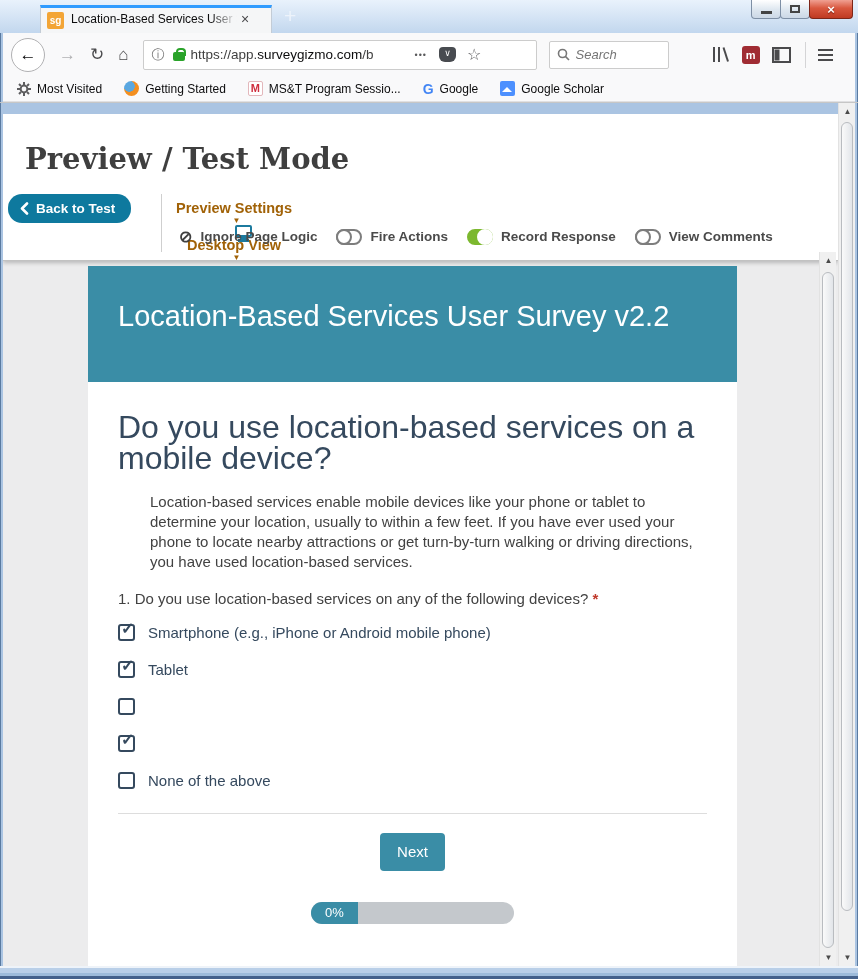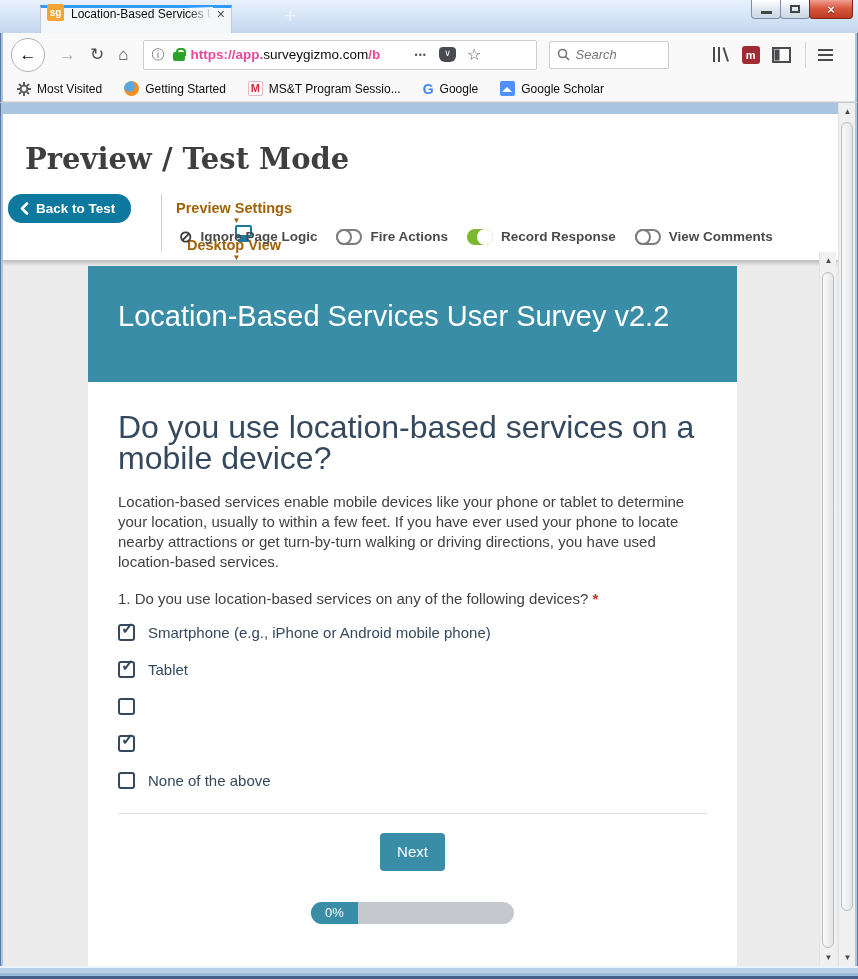--- a/index.html
+++ b/index.html
@@ -4,23 +4,23 @@
 <style>
   * { margin:0; padding:0; box-sizing:border-box; }
   html,body { background:#555; }
   body { font-family:"Liberation Sans", sans-serif; }
   .window{ position:relative; width:858px; height:979px; background:#aac4e2;
            box-shadow: inset 0 0 0 1px #5a7aa0; overflow:hidden; }
 
   
   .titlebar{ position:absolute; left:0; top:0; width:858px; height:33px;
              background:linear-gradient(#e9f2fc, #c2d7ee); }
-  .tab{ position:absolute; left:40px; top:5px; width:192px; height:28px;
+  .tab{ position:absolute; left:40px; top:5px; width:232px; height:28px;
         background:#f5f6f7; border:1px solid #c3ccd6; border-bottom:none;
-        border-top:3px solid #2f9bff; display:flex; align-items:flex-end; padding:12px 6px; }
+        border-top:3px solid #2f9bff; display:flex; align-items:flex-start; padding:4px 6px; }
   .favicon{ width:17px; height:17px; background:#f3a536; color:#fff; font-weight:bold;
             font-size:10px; line-height:17px; text-align:center; border-radius:2px; flex:none;}
   .tab-title{ position:relative; margin-left:7px; font-size:12px; color:#0c0c0d;
               white-space:nowrap; overflow:hidden; width:166px; }
   .tab-title::after{ content:""; position:absolute; right:0; top:0; bottom:0; width:26px;
               background:linear-gradient(to right, rgba(245,246,247,0), #f5f6f7); }
   .tab-close{ font-size:14px; color:#4a4a4c; margin-left:4px; cursor:default; line-height:14px; }
   .newtab{ position:absolute; left:284px; top:4px; font-size:21px; color:#edf3fb; font-weight:400; }
   .win-controls{ position:absolute; right:5px; top:0; display:flex; }
   .win-btn{ height:19px; border:1px solid #7e8fa5; border-top:none; border-radius:0 0 4px 4px;
@@ -44,21 +44,21 @@
   .urlbar{ margin-left:14px; width:394px; height:30px; background:#fff; border:1px solid #ccc;
            border-radius:2px; display:flex; align-items:center; padding:0 8px; flex:none; }
   .urlbar .info{ color:#737373; font-size:13px; }
   .lock{ width:12px; height:9px; border:2px solid #2aa32a; border-radius:2px; position:relative;
          margin:4px 6px 0 8px; background:#2aa32a; flex:none;}
   .lock::before{ content:""; position:absolute; left:1px; top:-6px; width:6px; height:6px;
          border:2px solid #2aa32a; border-bottom:none; border-radius:4px 4px 0 0; }
   .url-text{ position:relative; font-size:13.5px; white-space:nowrap; overflow:hidden; width:222px; }
   .url-text::after{ content:""; position:absolute; right:0; top:0; bottom:0; width:30px;
          background:linear-gradient(to right, rgba(255,255,255,0), #fff); }
-  .url-dim{ color:#ec4899;font-weight:bold; } .url-domain{ color:#0c0c0d; }
+  .url-dim{ color:#404040; } .url-domain{ color:#0c0c0d; }
   .urlbar .dots{ color:#5a5a5c; font-size:9px; letter-spacing:1px; margin-left:2px; flex:none;}
   .pocket{ width:17px; height:15px; background:#484b50; border-radius:4px 4px 6px 6px;
            color:#fff; font-size:9px; line-height:13px; text-align:center; margin-left:12px; flex:none;}
   .star{ font-size:16px; color:#5a5a5c; margin-left:11px; flex:none;}
   .searchbox{ margin-left:12px; width:120px; height:28px; background:#fff; border:1px solid #ccc;
            border-radius:2px; display:flex; align-items:center; padding:0 7px; flex:none;}
   .searchbox input{ border:none; outline:none; width:80px; font-size:13px; font-style:italic;
            color:#777; font-family:"Liberation Sans", sans-serif; background:transparent; margin-left:6px;}
   .toolbar-right{ display:flex; align-items:center; margin-left:42px; }
   .sep{ width:1px; height:26px; background:#d4d4d6; margin:0 10px 0 14px; }
@@ -113,21 +113,21 @@
   .switch.on{ background:#7cb82f; border-color:#7cb82f; }
   .switch.on .knob{ left:auto; right:-2px; border-color:#fff; background:#fff; }
 
   
   .survey-area{ position:absolute; left:0; top:147px; width:100%; height:716px; padding-top:5px; }
   .card{ margin-left:85px; width:649px; height:711px; background:#fff; }
   .survey-head{ height:116px; background:#3a8da6; color:#fff; padding:30px 30px 13px 30px;
                 font-size:29px; line-height:40px; font-weight:400; }
   .card-body{ padding:0 30px; }
   .q-heading{ margin-top:30px; font-size:32px; line-height:31px; color:#35495e; font-weight:400; }
-  .q-desc{ margin-top:18px; font-size:15px; line-height:20px; color:#424242; }
+  .q-desc{ margin-top:18px; font-size:15px; line-height:20px; color:#424242;margin-left:32px; }
   .q-label{ margin-top:18px; font-size:15px; color:#424242; }
   .req{ color:#c0392b; font-weight:bold; }
   .options{ margin-top:17px; }
   .opt{ display:flex; align-items:center; gap:13px; height:17px; margin-bottom:20px; }
   .cb{ position:relative; width:17px; height:17px; border:2px solid #35495e; border-radius:3px;
        background:#fff; flex:none;}
   .cb .mark{ display:none; position:absolute; left:1px; top:-5px; font-size:16px; font-weight:bold;
        color:#35495e; line-height:16px;}
   .cb.checked .mark{ display:block; }
   .opt-label{ font-size:15px; color:#35495e; }

